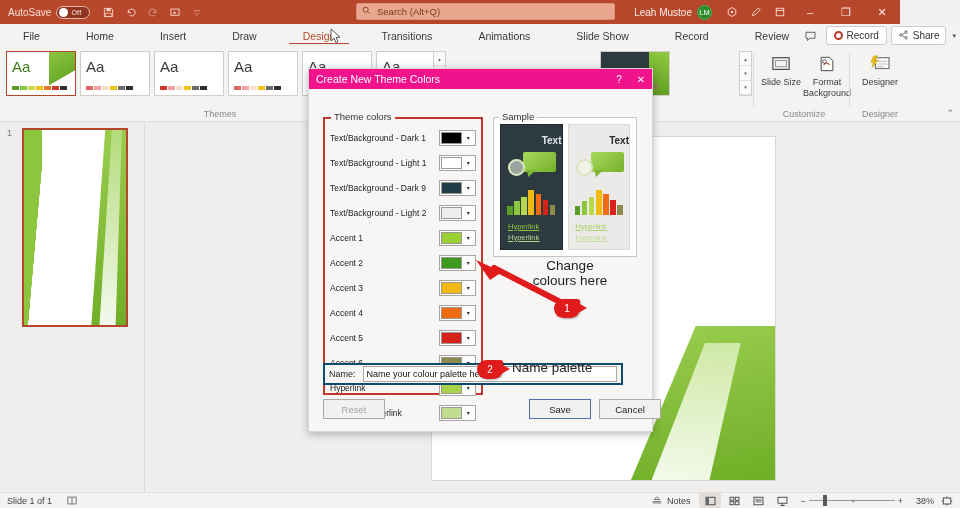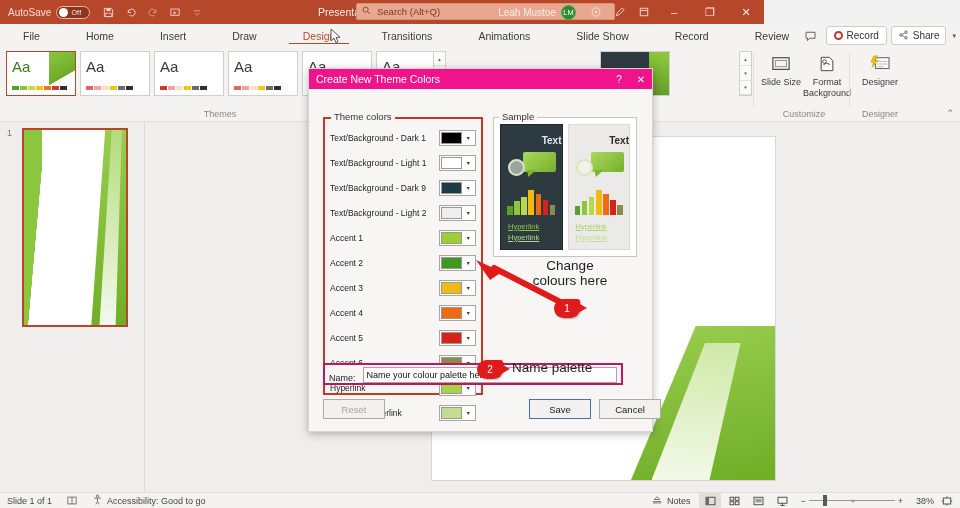--- a/index.html
+++ b/index.html
@@ -6,21 +6,21 @@
   html, body {
     width: 960px; height: 508px;
     font-family: "Liberation Sans", sans-serif;
     overflow: hidden;
     background: #f0f0f0;
   }
   #app { position: relative; width: 960px; height: 508px; }
 
   
   .titlebar {
-    position: absolute; top: 0; left: 0; width: 764px; height: 24px;
+    position: absolute; top: 0; left: 0; width: 900px; height: 24px;
     background: #b7472a; display: flex; align-items: center;
     color: #ffe9e2; font-size: 10px;
   }
   .autosave-wrap { display: flex; align-items: center; gap: 5px; margin-left: 8px; }
   .autosave-label { font-size: 10px; color: #fbded5; }
   .toggle-pill {
     width: 34px; height: 13px; border-radius: 7px; background: #8f3420;
     border: 1px solid #e7b7a8; display: flex; align-items: center; padding: 0 2px;
     position: relative;
   }
@@ -230,21 +230,21 @@
   .pv-bars i { flex: 1; display: block; }
   .pv-links { position: absolute; left: 7px; bottom: 6px; font-size: 7.5px; line-height: 1.5; }
   .pv-links span { display: block; text-decoration: underline; }
   .preview.dark .pv-links .l1 { color: #8cc63e; }
   .preview.dark .pv-links .l2 { color: #b5d98a; }
   .preview.light .pv-links .l1 { color: #a9d36a; }
   .preview.light .pv-links .l2 { color: #c3e099; }
 
   .name-row {
     position: absolute; left: 14px; bottom: 46px; width: 300px; height: 22px;
-    border: 2px solid #be185d; display: flex; align-items: flex-end; padding: 0 4px; background: #f7f6f5;
+    border: 2px solid #0c4a6e; display: flex; align-items: center; padding: 0 4px; background: #f7f6f5;
   }
   .name-label { font-size: 9px; color: #222; margin-right: 7px; }
   .name-input {
     flex: 1; height: 16px; border: 1px solid #a9a5a3; background: #fff;
     font-size: 9px; color: #111; padding: 0 3px; font-family: "Liberation Sans", sans-serif;
   }
   .dlg-buttons { position: absolute; left: 14px; right: 8px; bottom: 12px; height: 20px; }
   .dbtn {
     position: absolute; width: 62px; height: 20px; border: 1px solid #adabaa;
     background: #f3f1f0; font-size: 9.5px; color: #222;
@@ -754,29 +754,20 @@
   </svg>
 
   <div class="statusbar">
     <span class="sb-item">Slide 1 of 1</span>
     <span class="sb-item">
       <svg width="12" height="11" viewBox="0 0 16 16">
           <rect x="2" y="3" width="12" height="10" fill="none" stroke="#555" stroke-width="1.1"></rect>
           <path d="M8 3v10" stroke="#555" stroke-width="1.1"></path>
         </svg>
     </span>
-    <span class="sb-item">
-      <span>
-        <svg width="11" height="11" viewBox="0 0 16 16">
-            <circle cx="8" cy="3" r="1.7" fill="none" stroke="#555" stroke-width="1.1"></circle>
-            <path d="M3 6h10M8 6v5M8 11l-2.5 4M8 11l2.5 4" stroke="#555" stroke-width="1.1" fill="none"></path>
-          </svg>
-      </span>
-      <span>Accessibility: Good to go</span>
-    </span>
 
     <span class="sb-right">
       <span class="sb-item">
         <span>
           <svg width="12" height="11" viewBox="0 0 16 16">
               <path d="M2 11h12M2 13h12" stroke="#555" stroke-width="1.1"></path>
               <path d="M4 8l4-4 4 4z" fill="none" stroke="#555" stroke-width="1.1"></path>
             </svg>
         </span>
         <span>Notes</span>

